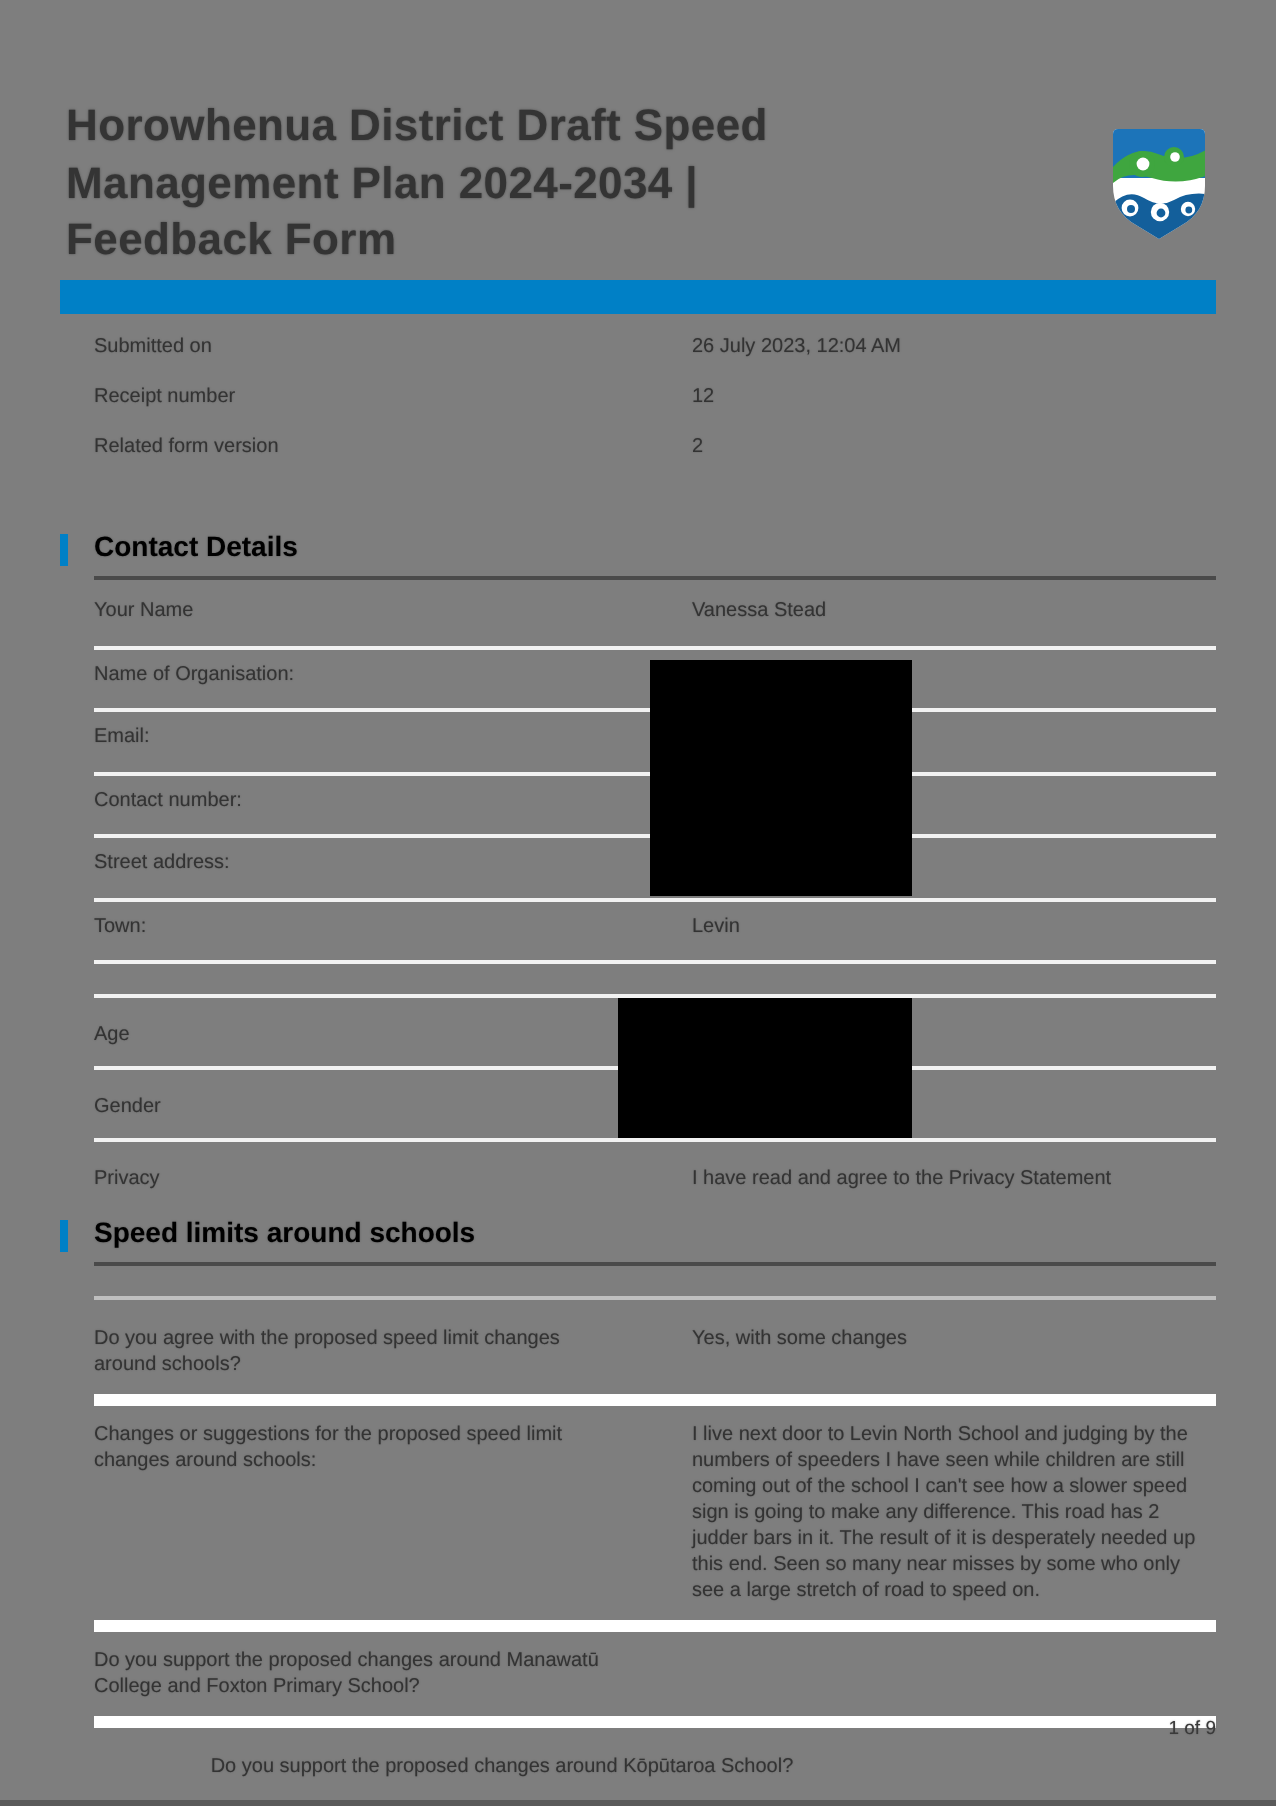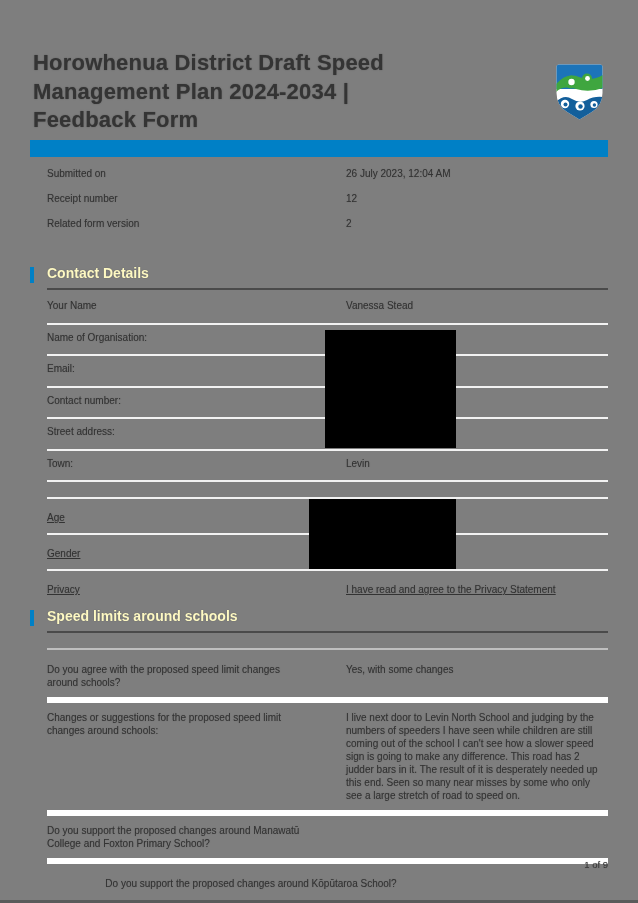--- a/index.html
+++ b/index.html
@@ -33,33 +33,33 @@
   .row, .t-row, .qa-row{display:flex;font-size:10px;line-height:13px;color:#333333;gap:26px;}
 
   
   .meta{position:absolute;left:47px;top:164px;width:561px;}
   .meta .row{height:25px;padding-top:3px;box-sizing:border-box;}
 
   
   .section-head{position:absolute;left:30px;width:578px;}
   .section-head .tick{position:absolute;left:0;top:2px;width:4px;height:16px;background:#0080C6;}
   .section-head h2{
-    margin:0 0 0 17px;font-size:14px;font-weight:bold;color:#fef9c3;
+    margin:0 0 0 17px;font-size:14px;font-weight:bold;color:#000000;
     padding-bottom:7px;border-bottom:2px solid #4A4A4A;
     text-shadow:0 0 1px rgba(45,45,45,0.5);
   }
   .head-contact{top:265px;}
   .head-schools{top:608px;}
 
   
   .contact-table{position:absolute;left:47px;top:293px;width:561px;}
   .t-row{box-sizing:border-box;height:31.5px;padding-top:6px;border-bottom:2px solid #F2F2F2;}
 
   
-  .demo-table{position:absolute;left:47px;top:497px;width:561px;border-top:2px solid #F2F2F2;text-decoration:underline;}
+  .demo-table{position:absolute;left:47px;top:497px;width:561px;border-top:2px solid #F2F2F2;}
   .demo-table .t-row{height:36px;padding-top:12px;}
   .demo-table .t-row.no-rule{border-bottom:none;}
 
   
   .redaction{position:absolute;background:#000;}
   .redaction-1{left:325px;top:330px;width:131px;height:118px;}
   .redaction-2{left:309px;top:499px;width:147px;height:70px;}
 
   
   .light-rule{position:absolute;left:47px;top:648px;width:561px;border-top:2px solid rgba(255,255,255,0.5);}

